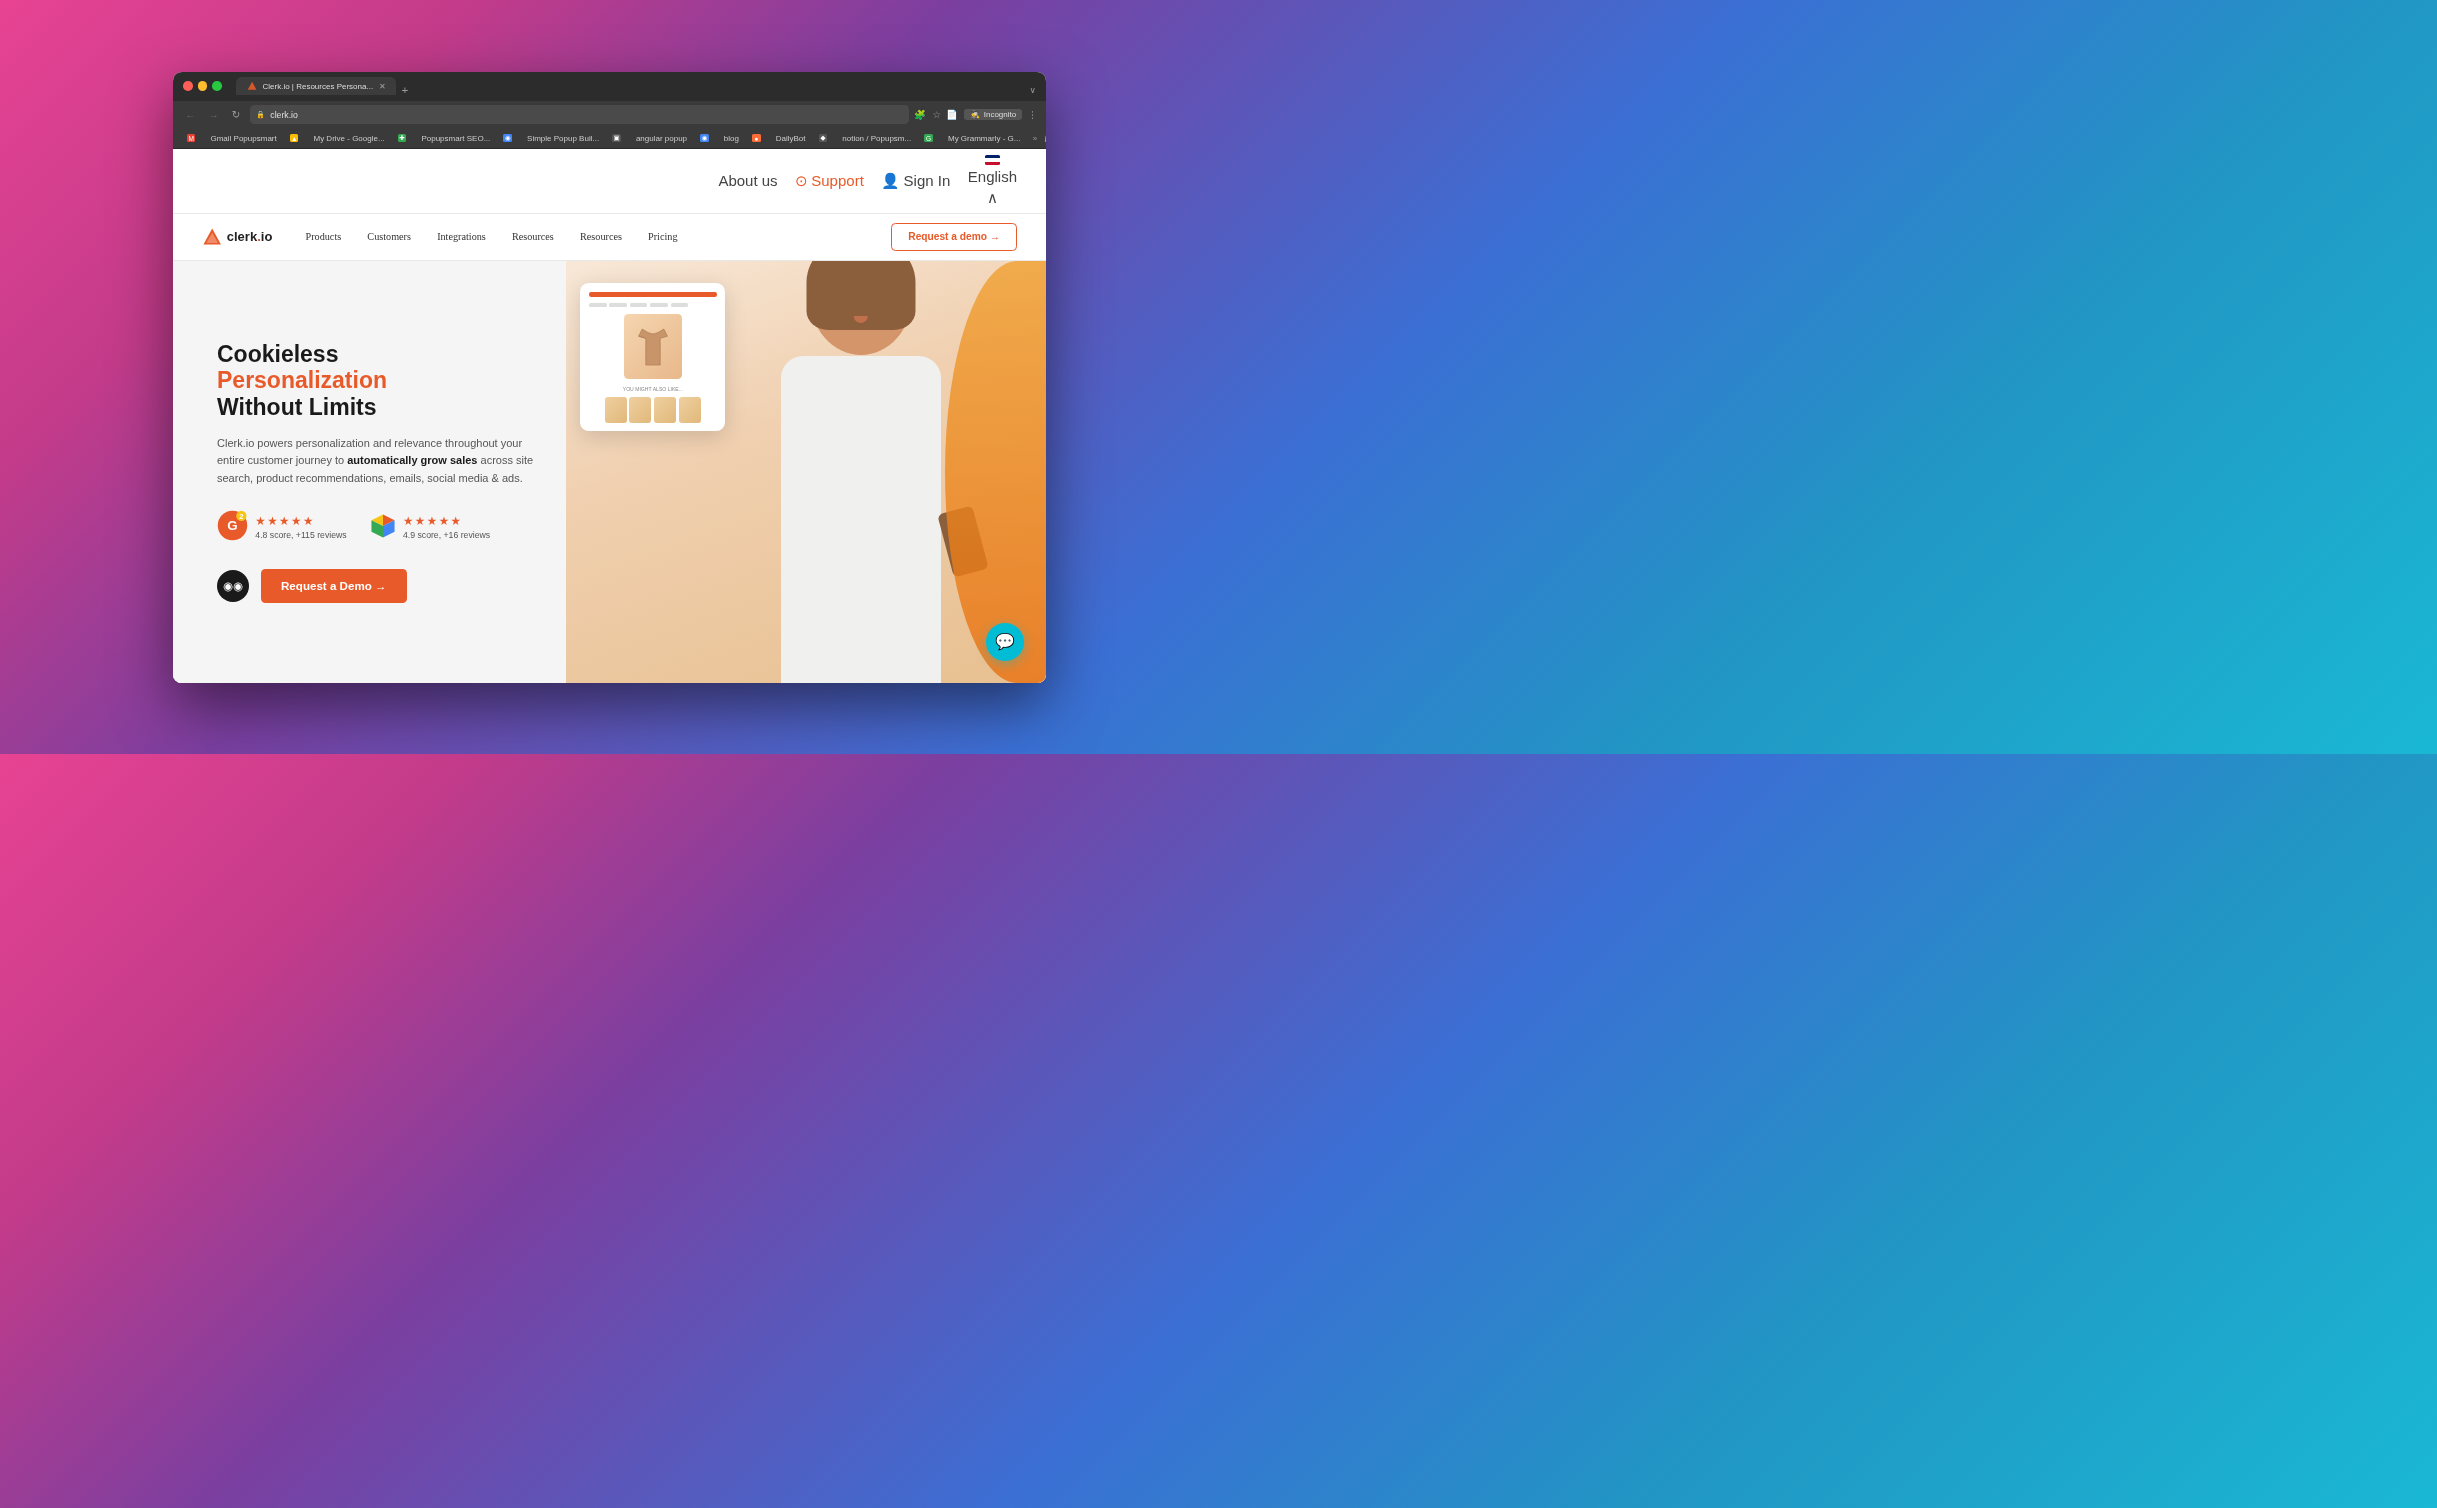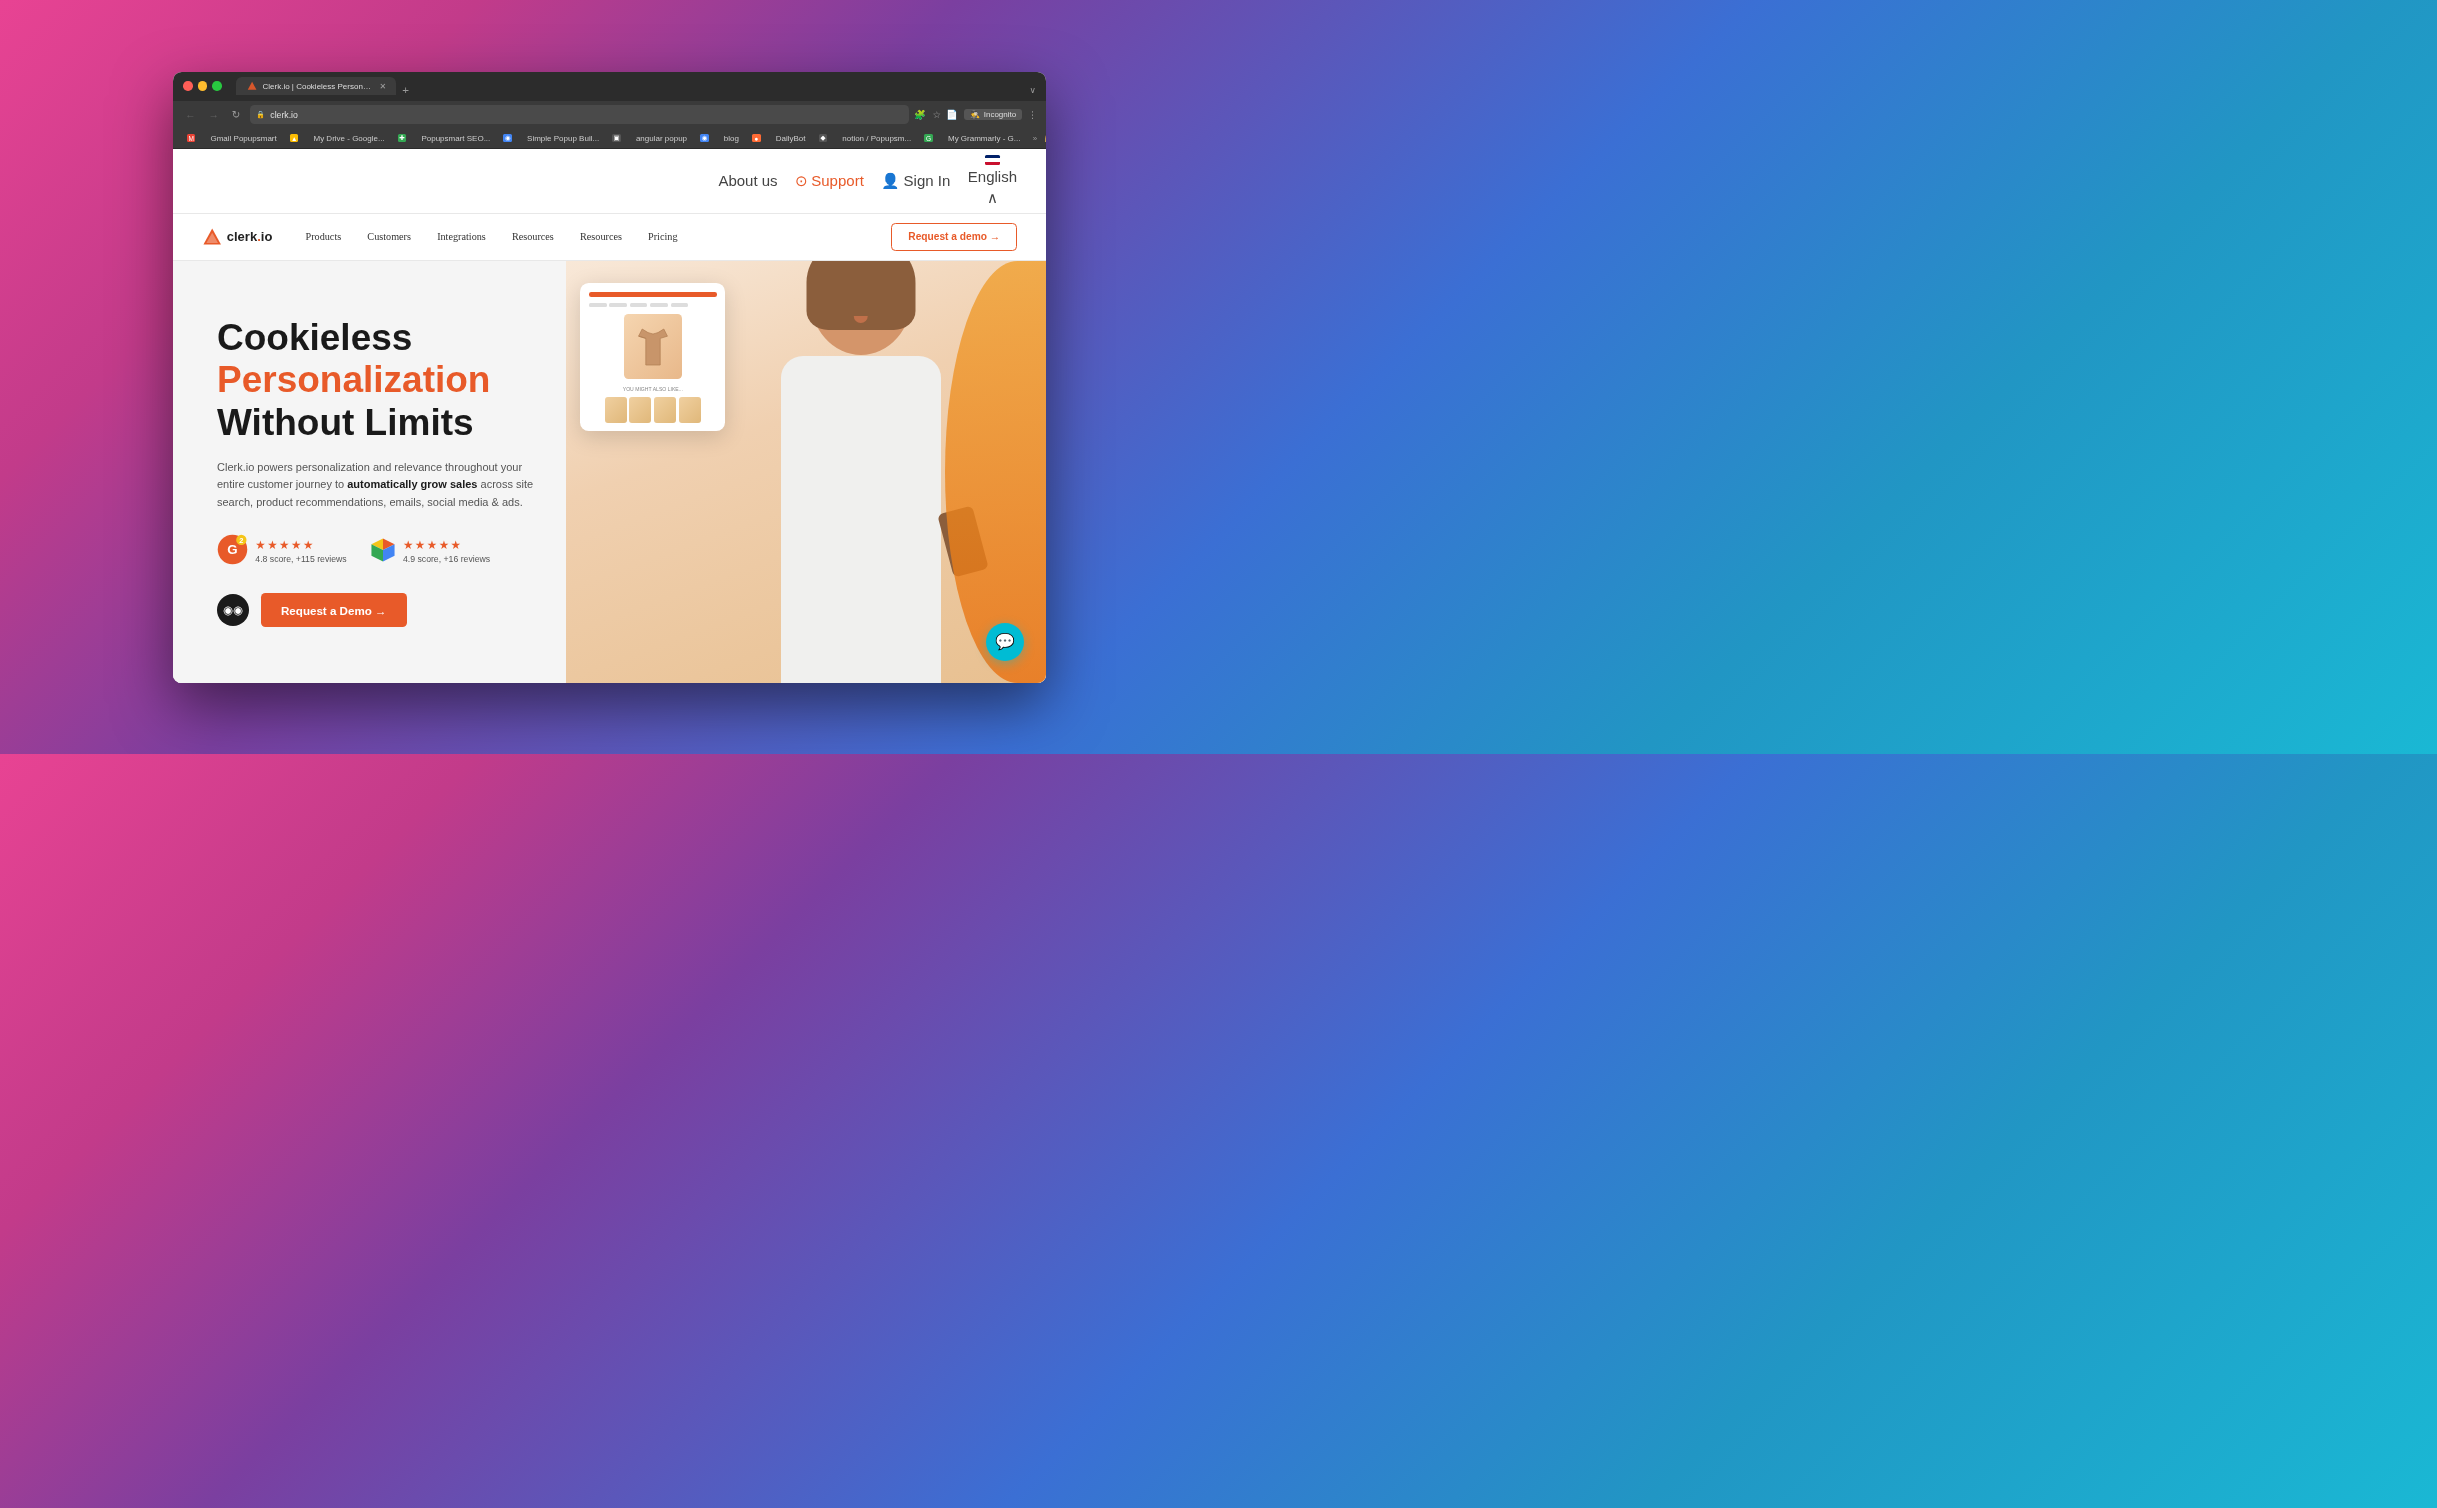--- a/index.html
+++ b/index.html
@@ -351,21 +351,21 @@
       overflow: hidden;
     }
 
     .hero-content {
       flex: 1;
       max-width: 378px;
       z-index: 2;
     }
 
     .hero-title {
-      font-size: 37px;
+      font-size: 23px;
       font-weight: 800;
       line-height: 1.15;
       color: #1a1a1a;
       margin-bottom: 14.5px;
     }
 
     .hero-title-orange { color: #e85a29; }
 
     .hero-description {
       font-size: 11px;
@@ -563,21 +563,21 @@
         <div class="traffic-light tl-yellow"></div>
         <div class="traffic-light tl-green"></div>
       </div>
       <div class="tab-bar">
         <div class="browser-tab">
           <div class="tab-favicon">
             <svg width="10.2" height="10.2" viewBox="0 0 14 14">
               <polygon points="7,1 13,12 1,12" fill="#e85a29" opacity="0.9"></polygon>
             </svg>
           </div>
-          <span style="font-size:8px;color:#ddd;flex:1;overflow:hidden;white-space:nowrap;text-overflow:ellipsis;">Clerk.io | Cookieless Persona...</span>
+          <span style="font-size:8px;color:#ddd;flex:1;overflow:hidden;white-space:nowrap;text-overflow:ellipsis;">Clerk.io | Resources Persona...</span>
           <span class="tab-close">✕</span>
         </div>
         <button class="tab-new">+</button>
         <div class="tab-collapse">∨</div>
       </div>
     </div>
 
     <div class="browser-toolbar">
       <button class="nav-btn disabled">←</button>
       <button class="nav-btn disabled">→</button>

